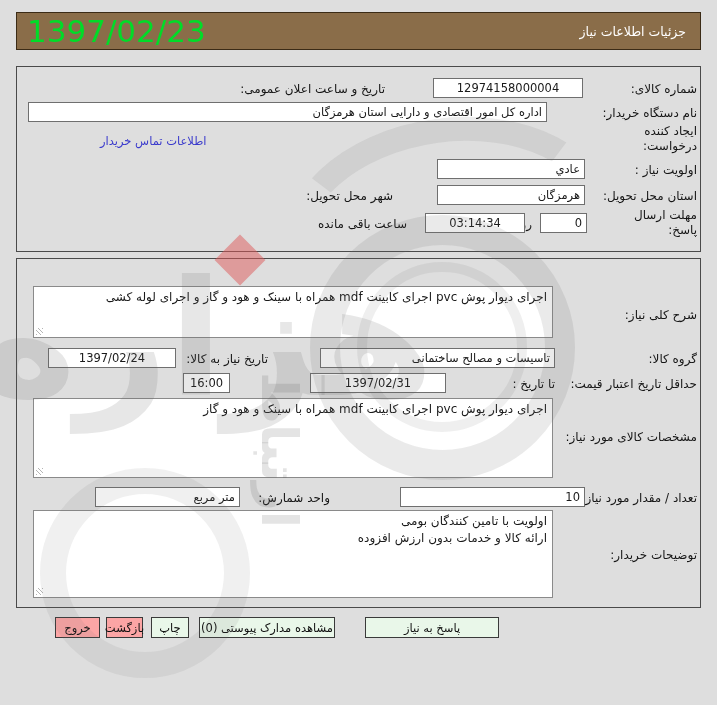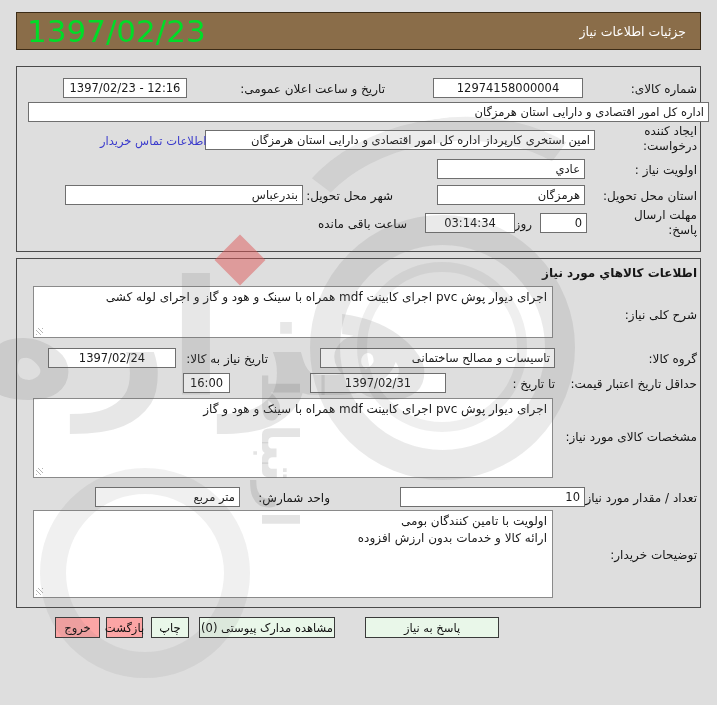--- a/index.html
+++ b/index.html
@@ -99,46 +99,42 @@
   <div class="topbar">
     <div class="topbar-title">جزئیات اطلاعات نیاز</div>
     <div class="green-date">1397/02/23</div>
   </div>
 
   <div class="gbox gbox1"></div>
 
   <div class="lbl" style="right:20px; top:82px;">شماره کالای:</div>
   <div class="inp center ltr" style="left:433px; top:78px; width:150px;">12974158000004</div>
   <div class="lbl" style="right:332px; top:82px;">تاریخ و ساعت اعلان عمومی:</div>
-  <div class="inp center ltr" style="left:63px; top:78px; width:124px;">1397/02/23 - 12:16</div>
 
   <div class="lbl" style="right:20px; top:106px;">نام دستگاه خریدار:</div>
-  <div class="inp" style="left:28px; top:102px; width:681px;">اداره کل امور اقتصادی و دارایی استان هرمزگان</div>
+  <div class="inp" style="left:28px; top:102px; width:519px;">اداره کل امور اقتصادی و دارایی استان هرمزگان</div>
 
   <div class="lbl wrap" style="right:20px; top:124px; width:86px;">ایجاد کننده درخواست:</div>
-  <div class="inp" style="left:205px; top:130px; width:390px;">امین استخری کارپرداز اداره کل امور اقتصادی و دارایی استان هرمزگان</div>
   <div class="link" style="left:100px; top:134px;">اطلاعات تماس خریدار</div>
 
   <div class="lbl" style="right:20px; top:163px;">اولویت نیاز :</div>
   <div class="inp" style="left:437px; top:159px; width:148px;">عادي</div>
 
   <div class="lbl" style="right:20px; top:189px;">استان محل تحویل:</div>
   <div class="inp" style="left:437px; top:185px; width:148px;">هرمزگان</div>
   <div class="lbl" style="right:324px; top:189px;">شهر محل تحویل:</div>
-  <div class="inp" style="left:65px; top:185px; width:238px;">بندرعباس</div>
 
   <div class="lbl wrap" style="right:20px; top:208px; width:72px;">مهلت ارسال پاسخ:</div>
   <div class="inp ltr" style="left:540px; top:213px; width:47px; justify-content:flex-end;">0</div>
   <div class="lbl" style="left:505px; top:217px;">روز و</div>
-  <div class="inp center ltr" style="left:425px; top:213px; width:90px;">03:14:34</div>
+  <div class="inp center ltr" style="left:425px; top:213px; width:100px;">03:14:34</div>
   <div class="lbl" style="left:318px; top:217px;">ساعت باقی مانده</div>
 
   <div class="gbox gbox2"></div>
 
-  <div class="lbl" style="right:20px; top:266px; font-weight:bold;">اطلاعات کالاهاي مورد نياز</div>
 
   <div class="lbl" style="right:20px; top:308px;">شرح کلی نیاز:</div>
   <div class="ta" style="left:33px; top:286px; width:520px; height:52px;">اجرای دیوار پوش pvc اجرای کابینت  mdf همراه با سینک و هود و گاز و اجرای لوله کشی</div>
 
   <div class="lbl" style="right:20px; top:352px;">گروه کالا:</div>
   <div class="inp" style="left:320px; top:348px; width:235px;">تاسیسات و مصالح ساختمانی</div>
   <div class="lbl" style="right:449px; top:352px;">تاریخ نیاز به کالا:</div>
   <div class="inp center ltr" style="left:48px; top:348px; width:128px;">1397/02/24</div>
 
   <div class="lbl" style="right:20px; top:377px;">حداقل تاریخ اعتبار قیمت:</div>

